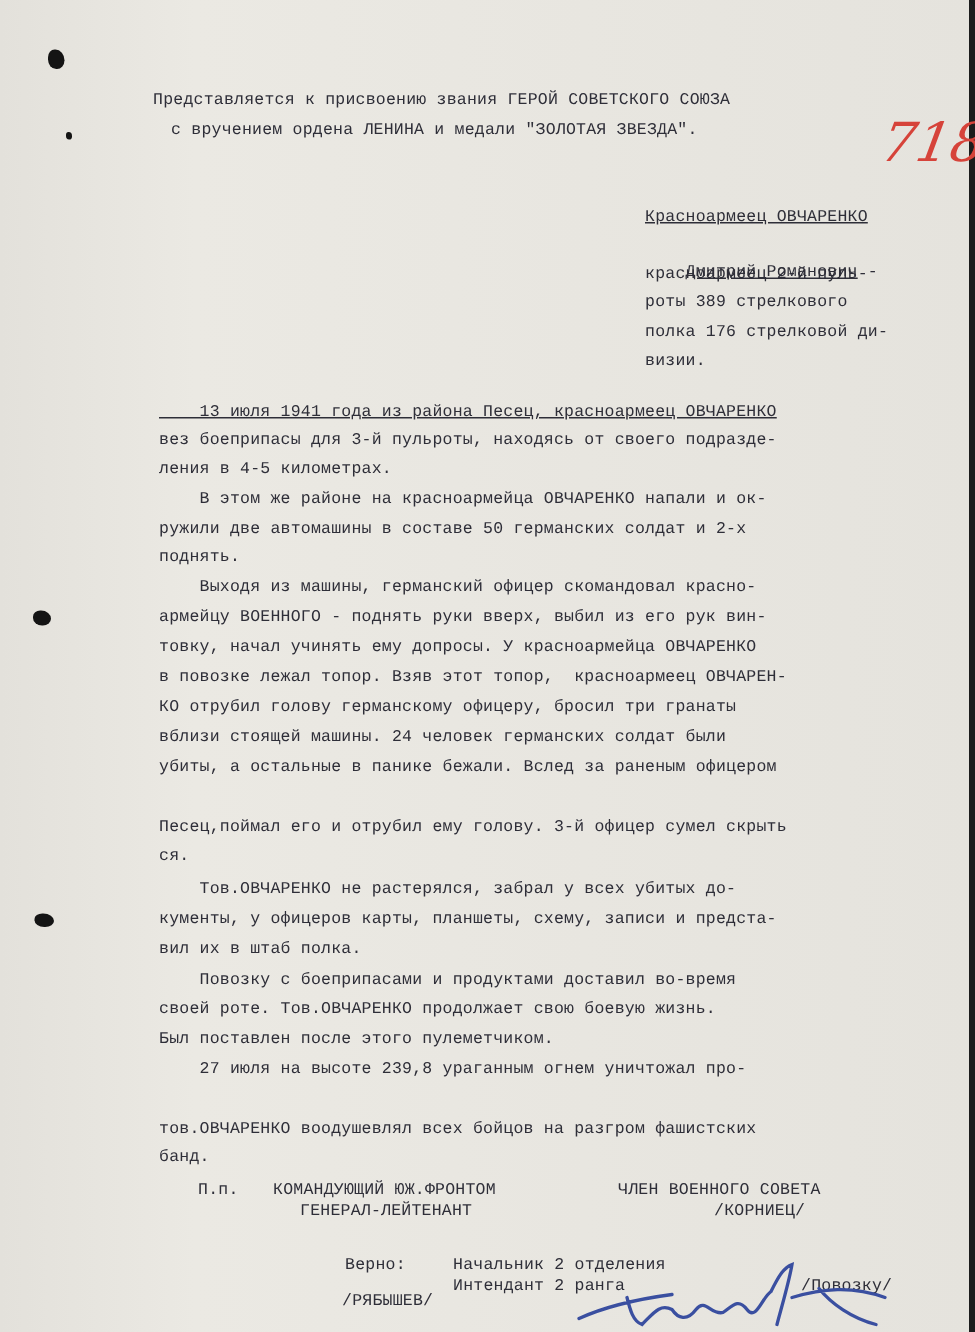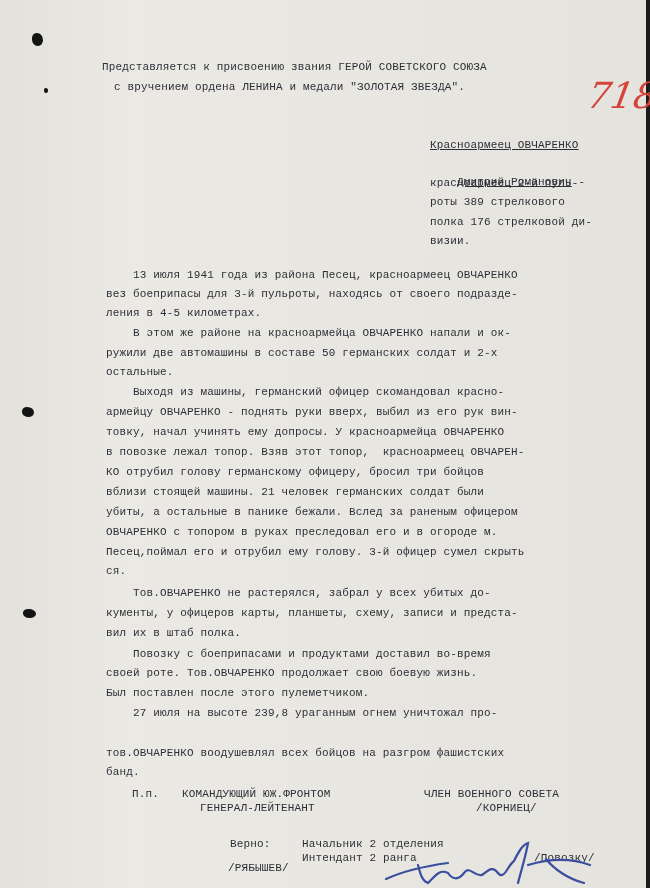--- a/index.html
+++ b/index.html
@@ -43,51 +43,50 @@
 
   <div class="line u" style="left:430px;top:136px;">Красноармеец ОВЧАРЕНКО</div>
   <div class="line" style="left:430px;top:155px;">
     <span class="u">Дмитрий Романович</span><span> -</span>
   </div>
   <div class="line" style="left:430px;top:174px;">красноармеец 2-й пуль-</div>
   <div class="line" style="left:430px;top:193px;">роты 389 стрелкового</div>
   <div class="line" style="left:430px;top:213px;">полка 176 стрелковой ди-</div>
   <div class="line" style="left:430px;top:232px;">визии.</div>
 
-  <div class="line" style="left:106px;top:266px;">    13 июля 1941 года из района Песец, красноармеец ОВЧАРЕНКО</div>
+  <div class="line" style="left:106px;top:266px;text-decoration:underline;">    13 июля 1941 года из района Песец, красноармеец ОВЧАРЕНКО</div>
   <div class="line" style="left:106px;top:285px;">вез боеприпасы для 3-й пульроты, находясь от своего подразде-</div>
   <div class="line" style="left:106px;top:304px;">ления в 4-5 километрах.</div>
   <div class="line" style="left:106px;top:324px;">    В этом же районе на красноармейца ОВЧАРЕНКО напали и ок-</div>
   <div class="line" style="left:106px;top:344px;">ружили две автомашины в составе 50 германских солдат и 2-х</div>
-  <div class="line" style="left:106px;top:363px;">остальные.</div>
+  <div class="line" style="left:106px;top:363px;">поднять.</div>
   <div class="line" style="left:106px;top:383px;">    Выходя из машины, германский офицер скомандовал красно-</div>
-  <div class="line" style="left:106px;top:403px;">армейцу ОВЧАРЕНКО - поднять руки вверх, выбил из его рук вин-</div>
+  <div class="line" style="left:106px;top:403px;">армейцу ВОЕННОГО - поднять руки вверх, выбил из его рук вин-</div>
   <div class="line" style="left:106px;top:423px;">товку, начал учинять ему допросы. У красноармейца ОВЧАРЕНКО</div>
   <div class="line" style="left:106px;top:443px;">в повозке лежал топор. Взяв этот топор,  красноармеец ОВЧАРЕН-</div>
-  <div class="line" style="left:106px;top:463px;">КО отрубил голову германскому офицеру, бросил три бойцов</div>
-  <div class="line" style="left:106px;top:483px;">вблизи стоящей машины. 21 человек германских солдат были</div>
+  <div class="line" style="left:106px;top:463px;">КО отрубил голову германскому офицеру, бросил три гранаты</div>
+  <div class="line" style="left:106px;top:483px;">вблизи стоящей машины. 24 человек германских солдат были</div>
   <div class="line" style="left:106px;top:503px;">убиты, а остальные в панике бежали. Вслед за раненым офицером</div>
-  <div class="line" style="left:106px;top:523px;">ОВЧАРЕНКО с топором в руках преследовал его и в огороде м.</div>
   <div class="line" style="left:106px;top:543px;">Песец,поймал его и отрубил ему голову. 3-й офицер сумел скрыть</div>
   <div class="line" style="left:106px;top:562px;">ся.</div>
   <div class="line" style="left:106px;top:584px;">    Тов.ОВЧАРЕНКО не растерялся, забрал у всех убитых до-</div>
   <div class="line" style="left:106px;top:604px;">кументы, у офицеров карты, планшеты, схему, записи и предста-</div>
   <div class="line" style="left:106px;top:624px;">вил их в штаб полка.</div>
   <div class="line" style="left:106px;top:645px;">    Повозку с боеприпасами и продуктами доставил во-время</div>
   <div class="line" style="left:106px;top:684px;">Был поставлен после этого пулеметчиком.</div>
   <div class="line" style="left:106px;top:664px;">своей роте. Тов.ОВЧАРЕНКО продолжает свою боевую жизнь.</div>
   <div class="line" style="left:106px;top:704px;">    27 июля на высоте 239,8 ураганным огнем уничтожал про-</div>
   <div class="line" style="left:106px;top:744px;">тов.ОВЧАРЕНКО воодушевлял всех бойцов на разгром фашистских</div>
   <div class="line" style="left:106px;top:763px;">банд.</div>
 
   <div class="line" style="left:132px;top:785px;">П.п.</div>
   <div class="line" style="left:182px;top:785px;">КОМАНДУЮЩИЙ ЮЖ.ФРОНТОМ</div>
   <div class="line" style="left:200px;top:799px;">ГЕНЕРАЛ-ЛЕЙТЕНАНТ</div>
   <div class="line" style="left:228px;top:859px;">/РЯБЫШЕВ/</div>
-  <div class="line" style="left:424px;top:785px;">ЧЛЕН ВОЕННОГО СОВЕТА</div>
+  <div class="line" style="left:412px;top:785px;">ЧЛЕН ВОЕННОГО СОВЕТА</div>
   <div class="line" style="left:476px;top:799px;text-align:right;">/КОРНИЕЦ/</div>
 
   <div class="line" style="left:230px;top:835px;">Верно:</div>
   <div class="line" style="left:302px;top:835px;">Начальник 2 отделения</div>
   <div class="line" style="left:302px;top:849px;">Интендант 2 ранга</div>
   <div class="line" style="left:534px;top:849px;">/Повозку/</div>
 
   <svg class="sig" viewBox="0 0 220 50">
     <path d="M8 44 C30 34 55 30 70 28 M40 30 C42 38 44 46 50 48 C58 40 62 34 70 38 C74 44 80 46 86 38 C92 30 96 42 104 40 C110 36 114 30 120 38 C126 46 130 30 136 26 C140 18 144 10 150 8 C148 20 142 40 140 48 M150 30 C170 24 190 22 212 30 M168 24 C176 34 190 44 206 48" stroke="#3a4fa0" stroke-width="2.2" fill="none" stroke-linecap="round"></path>
   </svg>

